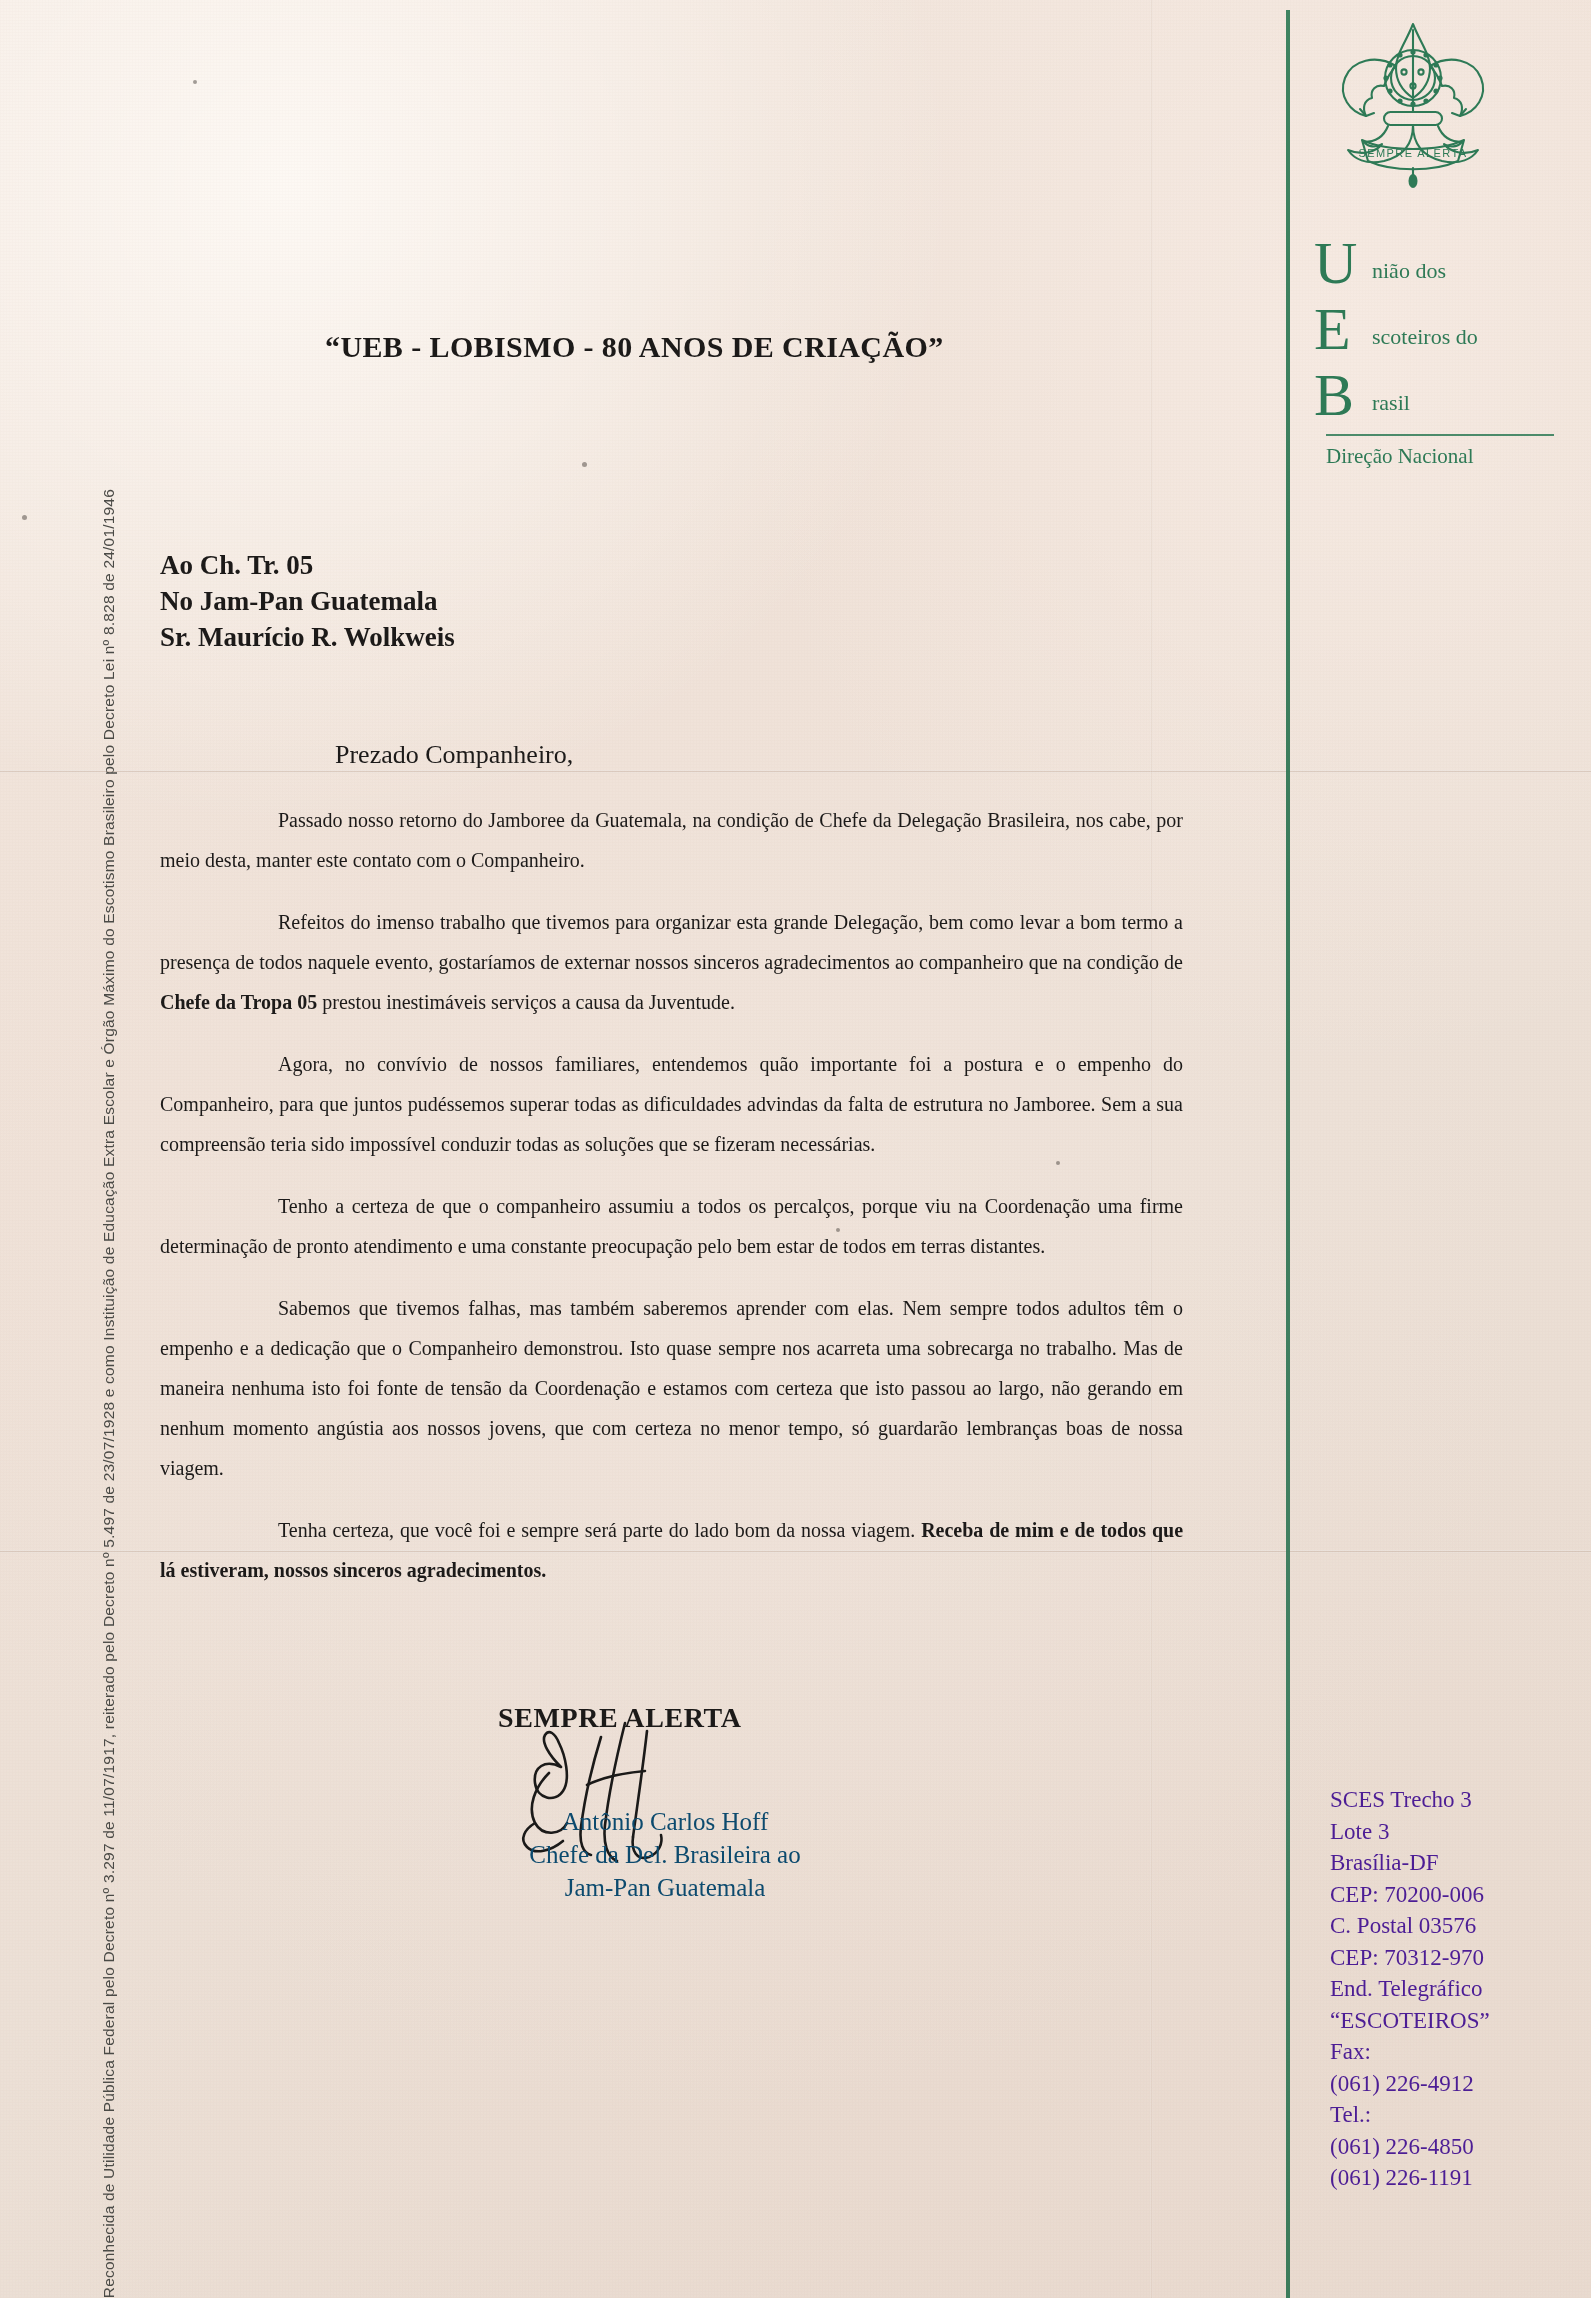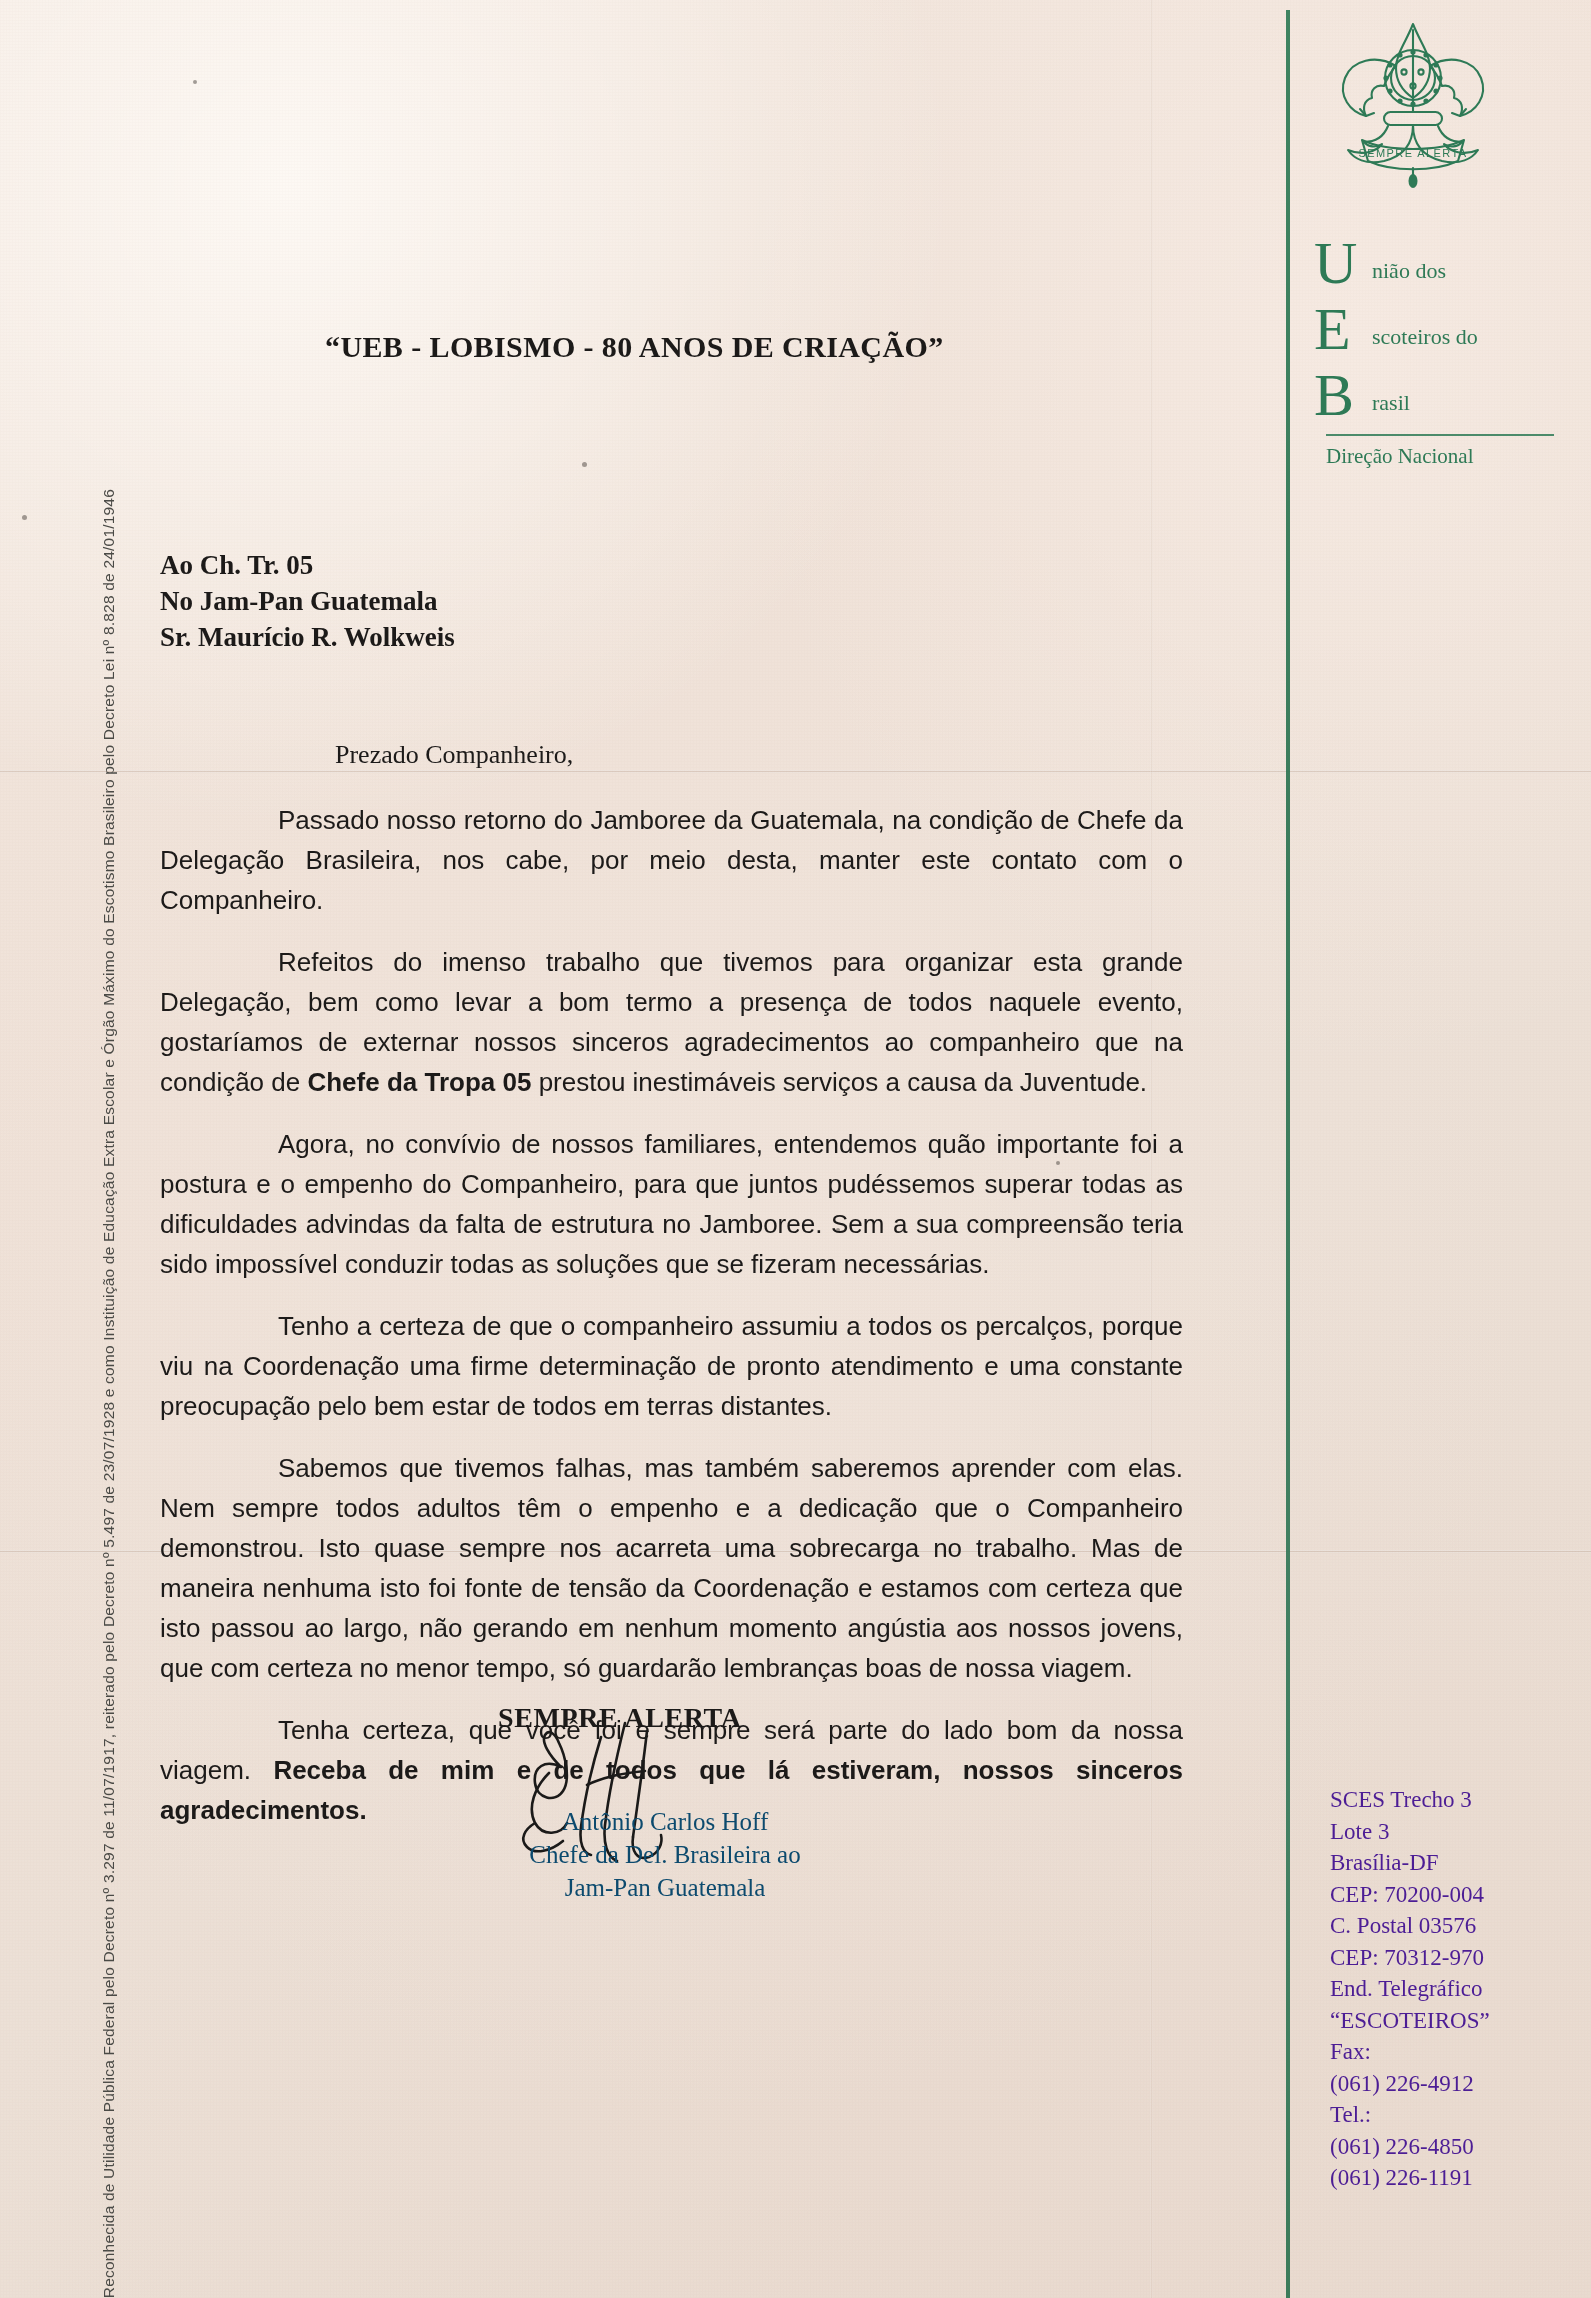--- a/index.html
+++ b/index.html
@@ -116,22 +116,22 @@
   }
   #addressee div{white-space:nowrap;}
 
   #greeting{
     position:absolute;left:335px;top:740px;
     font-family:"Liberation Serif", serif;font-size:26px;text-align:center;
   }
 
   #body{
     position:absolute;left:160px;top:800px;width:1023px;
-    font-family:Liberation Sans, sans-serif;
-    font-size:26px;line-height:40px;text-align:justify;
+    font-family:Liberation Serif, serif;
+    font-size:20px;line-height:40px;text-align:justify;
   }
   #body p{margin:0 0 22px 0;text-indent:118px;}
   #body b{font-weight:bold;margin-top:24px;}
 
   #closing{
     position:absolute;left:498px;top:1702px;
     font-family:"Liberation Serif", serif;
     font-size:28px;font-weight:bold;letter-spacing:.6px;
   }
 
@@ -230,21 +230,21 @@
       <span class="ueb-word">rasil</span>
     </div>
     <div id="ueb-divider"></div>
     <div id="direcao">Direção Nacional</div>
   </div>
 
   <div id="address-block">
     <div>SCES Trecho 3</div>
     <div>Lote 3</div>
     <div>Brasília-DF</div>
-    <div>CEP: 70200-004</div>
+    <div>CEP: 70200-006</div>
     <div>C. Postal 03576</div>
     <div>CEP: 70312-970</div>
     <div>End. Telegráfico</div>
     <div>“ESCOTEIROS”</div>
     <div>Fax:</div>
     <div>(061) 226-4912</div>
     <div>Tel.:</div>
     <div>(061) 226-4850</div>
     <div>(061) 226-1191</div>
   </div>

